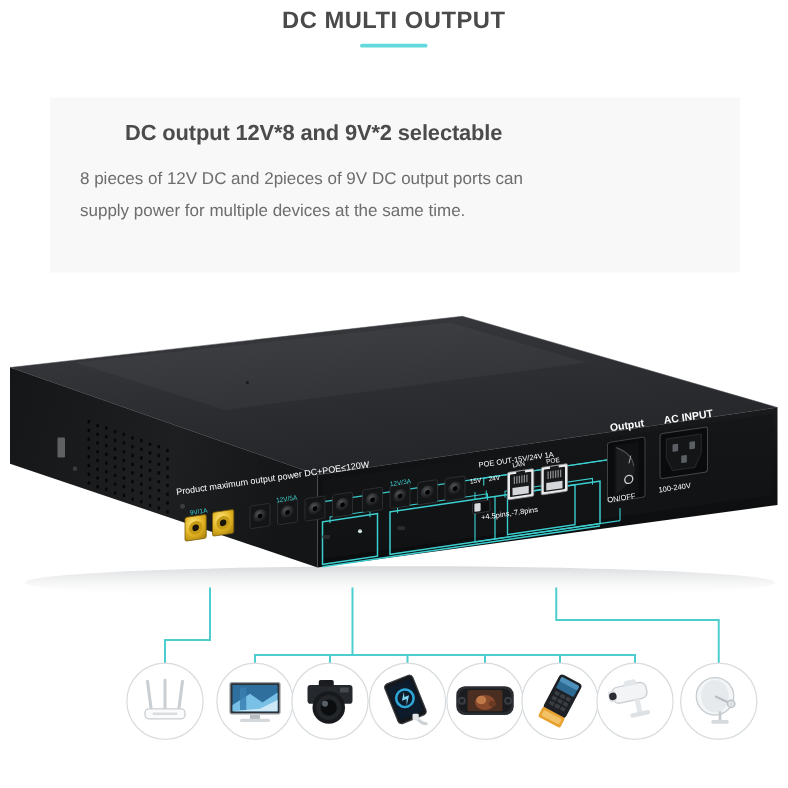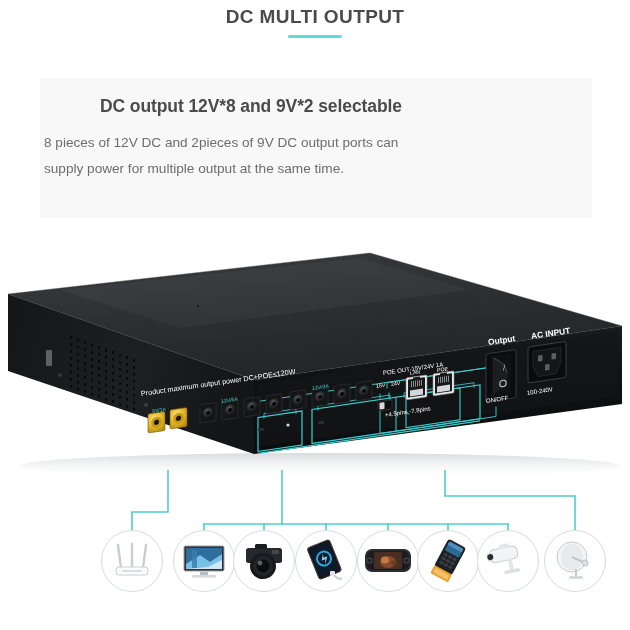--- a/index.html
+++ b/index.html
@@ -33,21 +33,21 @@
     width: 552px; height: 140px;
     background: #f8f8f8;
   }
   .info-heading {
     position: absolute; left: 20px; top: 18px;
     font-size: 17.5px; font-weight: bold; color: #4b4b4b;
     letter-spacing: -0.1px;
     margin-left: 40px;
   }
   .info-body {
-    position: absolute; left: 4px; top: 52px;
+    position: absolute; left: 24px; top: 52px;
     width: 500px;
     font-size: 13.6px; color: #6d6d6d; line-height: 26px;
   }
   .info-body div { white-space: nowrap; }
 
   
   .device-stage {
     position: absolute; left: 0; top: 228px; width: 630px; height: 262px;
   }
   .device-svg { position: absolute; left: 0; top: 0; }
@@ -85,21 +85,21 @@
 
 <div class="header">
   <div class="header-title">DC MULTI OUTPUT</div>
   <div class="header-rule"></div>
 </div>
 
 <div class="info-panel">
   <div class="info-heading">DC output 12V*8 and 9V*2 selectable</div>
   <div class="info-body">
     <div>8 pieces of 12V DC and 2pieces of 9V DC output ports can</div>
-    <div>supply power for multiple output at the same time.</div>
+    <div>supply power for multiple devices at the same time.</div>
   </div>
 </div>
 
 <div class="device-stage">
   <svg class="device-svg" width="630" height="262" viewBox="0 0 630 262">
     <defs>
       <linearGradient id="gTop" x1="0" y1="0" x2="0.4" y2="1">
         <stop offset="0%" stop-color="#3a3c3f"></stop>
         <stop offset="55%" stop-color="#2c2e31"></stop>
         <stop offset="100%" stop-color="#232528"></stop>

